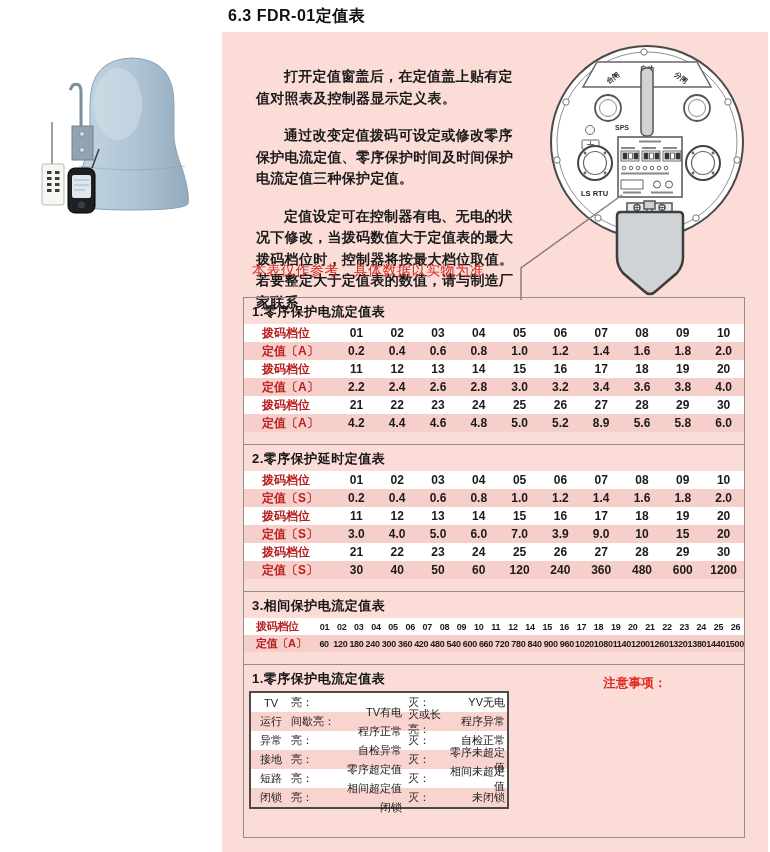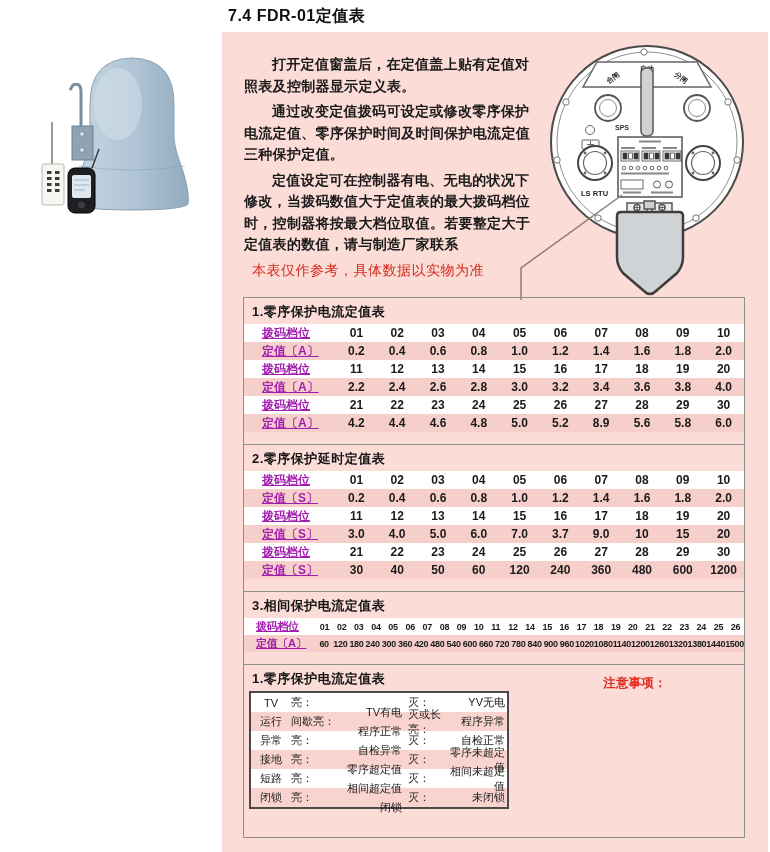--- a/index.html
+++ b/index.html
@@ -16,21 +16,21 @@
   .pink-panel{
     position:absolute;left:222px;top:32px;width:546px;height:820px;
     background:#fbdcd7;
   }
   
   .intro{
     position:absolute;left:240px;top:50px;width:298px;
     font-size:14px;font-weight:bold;color:#1a1a1a;line-height:21.5px;
     letter-spacing:.3px;
   }
-  .intro p{margin:4px;text-indent:2em;}
+  .intro p{margin:16px;text-indent:2em;}
   .ref-notice{
     position:absolute;left:252px;top:262px;width:290px;
     font-size:14px;font-weight:normal;color:#d52a1e;letter-spacing:.5px;
   }
   
   .table-box{
     position:absolute;left:243px;top:297px;width:502px;height:541px;
     border:1.5px solid #8f8f8f;box-sizing:border-box;
     background:transparent;
   }
@@ -38,21 +38,21 @@
   .tsec + .tsec{border-top:1.5px solid #8f8f8f;}
   .tbl-title{
     display:block;padding:5px 0 3px 8px;
     font-size:13px;font-weight:bold;color:#141414;letter-spacing:.5px;
   }
   .trow{display:flex;align-items:center;height:18px;}
   .trow:nth-child(odd){background:#ffffff;}
   .trow:nth-child(even){background:#f7cfca;}
   .tlabel{
     width:92px;box-sizing:border-box;padding-left:18px;
-    font-size:12px;font-weight:bold;color:#a21caf;flex:none;text-decoration:underline;
+    font-size:12px;font-weight:bold;color:#b91c1c;flex:none;
   }
   .tcell{flex:1;text-align:center;font-size:12px;font-weight:bold;color:#1a1a1a;}
   .tsec.small .trow{height:17px;}
   .tsec.small .tlabel{width:72px;padding-left:12px;font-size:11px;letter-spacing:-.3px;}
   .tsec.small .tcell{font-size:9px;letter-spacing:-.3px;}
   
   .bottom-split{display:flex;}
   .bottom-left{width:268px;flex:none;}
   .led-title{
     display:block;padding:5px 0 3px 8px;
@@ -73,21 +73,21 @@
     font-size:12.5px;font-weight:bold;color:#e02a20;line-height:20px;letter-spacing:.2px;
   }
   .notes .nt{margin-bottom:1px;text-align:center;}
   svg text{font-family:"Liberation Sans","DejaVu Sans",sans-serif;}
 </style>
 </head>
 <body>
 
 <div class="pink-panel"></div>
 
-<div class="page-title">7.4 FDR-01定值表</div>
+<div class="page-title">6.3 FDR-01定值表</div>
 
 <svg style="position:absolute;left:22px;top:46px;" width="200" height="172" viewBox="0 0 200 172">
   <defs>
     <linearGradient id="bellg" x1="0" y1="0" x2="1" y2="0">
       <stop offset="0" stop-color="#c6d7e2"></stop>
       <stop offset="0.55" stop-color="#aec3d4"></stop>
       <stop offset="1" stop-color="#93abbf"></stop>
     </linearGradient>
   </defs>
   <g>
@@ -369,21 +369,21 @@
           <span class="tcell">19</span>
           <span class="tcell">20</span>
         </div>
         <div class="trow">
           <span class="tlabel">定值〔S〕</span>
           <span class="tcell">3.0</span>
           <span class="tcell">4.0</span>
           <span class="tcell">5.0</span>
           <span class="tcell">6.0</span>
           <span class="tcell">7.0</span>
-          <span class="tcell">3.7</span>
+          <span class="tcell">3.9</span>
           <span class="tcell">9.0</span>
           <span class="tcell">10</span>
           <span class="tcell">15</span>
           <span class="tcell">20</span>
         </div>
         <div class="trow">
           <span class="tlabel">拨码档位</span>
           <span class="tcell">21</span>
           <span class="tcell">22</span>
           <span class="tcell">23</span>

